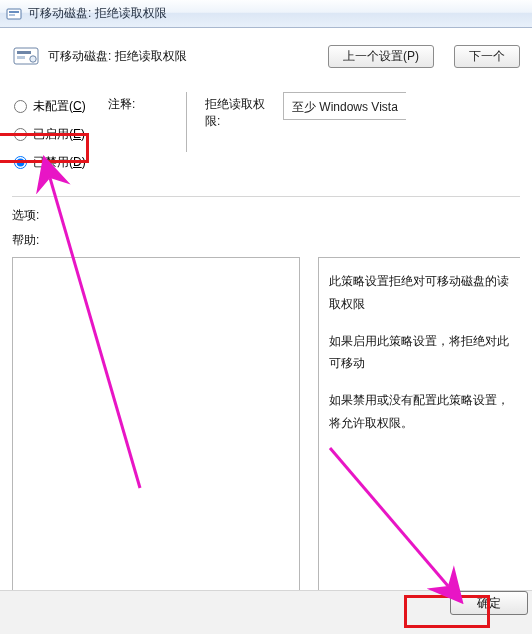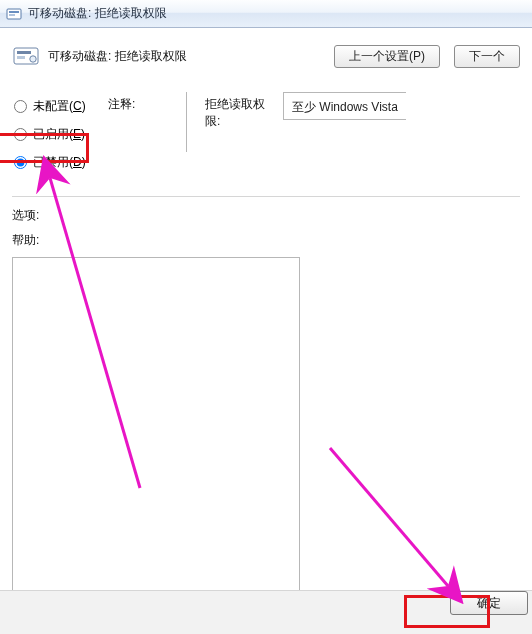--- a/index.html
+++ b/index.html
@@ -51,21 +51,21 @@
       height: 23px;
       border: 1px solid #8c8c8c;
       background: linear-gradient(to bottom,#fefefe,#e9e9e9);
       border-radius: 3px;
       padding: 0 14px;
       font-size: 12px;
       font-family: Liberation Sans, sans-serif;
       cursor: pointer;
       color:#222;
     }
-    .nav-btn + .nav-btn { margin-left: 6px; }
+    .nav-btn + .nav-btn { margin-left: 12px; }
     
     .config-area {
       display: flex;
       gap: 10px;
       margin-bottom: 6px;
     }
     .radio-col {
       width: 86px;
       padding-left: 2px;
     }
@@ -244,20 +244,25 @@
     <div>
         <div class="section-lbl">选项:</div>
       </div>
     <div>
         <div class="section-lbl">帮助:</div>
       </div>
   </div>
 
   <div class="panels">
     <div class="panel options"></div>
+    <div class="panel help">
+      <p>此策略设置拒绝对可移动磁盘的读取权限</p>
+      <p>如果启用此策略设置，将拒绝对此可移动</p>
+      <p><span>如果禁用或没有配置此策略设置，将允许</span><span>取权限。</span></p>
+    </div>
   </div>
 
   <div class="btnbar">
     <button class="btn">确定</button>
   </div>
 
   <div class="hl-box" style="left:-3px; top:105px; width:92px; height:30px;"></div>
 
   <div class="hl-ok"></div>
 

